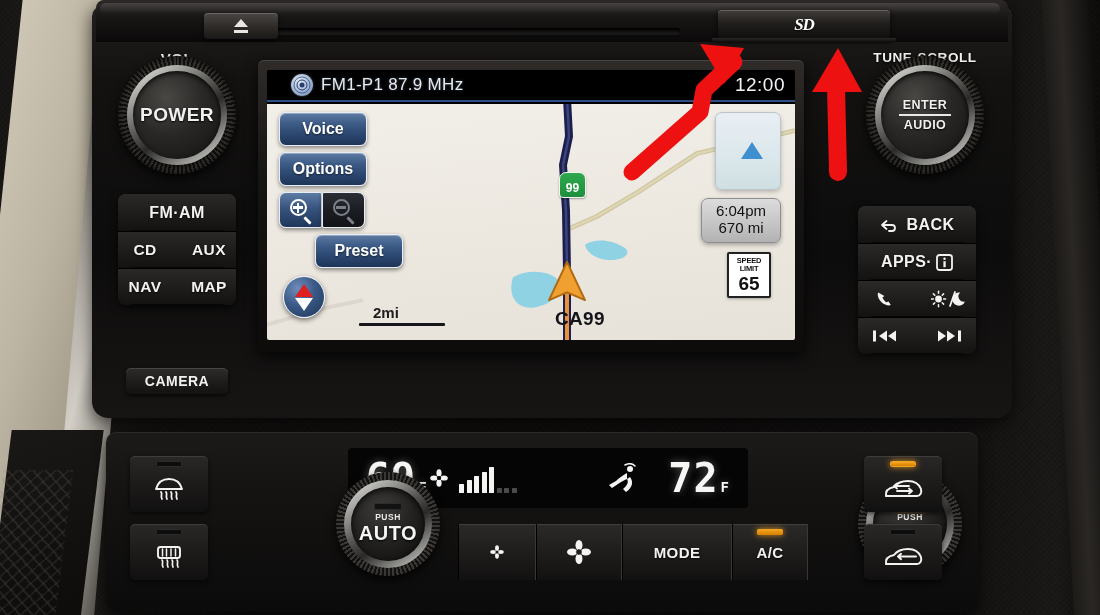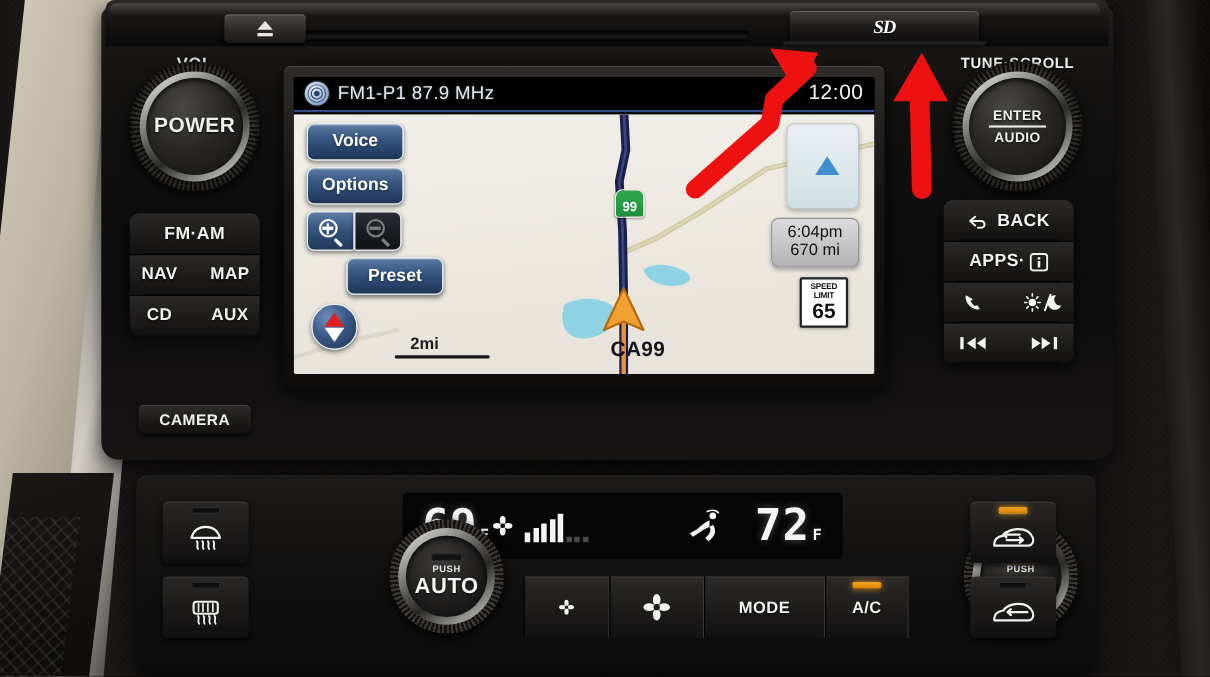--- a/index.html
+++ b/index.html
@@ -117,21 +117,21 @@
     border-radius: 6px;
     box-shadow: inset 0 1px 0 rgba(255,255,255,.12), 0 5px 14px rgba(0,0,0,.75);
     padding: 10px 9px 12px 9px;
   }
   .lcd {
     width: 100%; height: 100%; background: #000;
     border-radius: 2px; overflow: hidden; position: relative;
   }
   .statusbar {
     height: 32px; background: #000; position: relative;
-    display: flex; align-items: center; padding: 0 10px;
+    display: flex; align-items: center; padding: 0 24px;
     border-bottom: 2px solid #2f4d86;
   }
   .bcast-icon {
     width: 22px; height: 22px; border-radius: 50%;
     background: radial-gradient(circle at 38% 34%,#e9eef7 0%,#9fb4d4 55%,#6d84ab 100%);
     position: relative; flex: 0 0 auto; margin-right: 8px;
     box-shadow: 0 0 2px rgba(255,255,255,.4);
   }
   .bcast-icon::before {
     content:""; position:absolute; left:50%; top:50%; transform:translate(-50%,-50%);
@@ -312,21 +312,21 @@
   }
 
   
   .btn-stack {
     position: absolute; width: 118px;
     background: linear-gradient(180deg,#262422 0%,#1a1817 50%,#100f0e 100%);
     border-radius: 8px; overflow: hidden;
     box-shadow: 0 3px 8px rgba(0,0,0,.7), inset 0 1px 0 rgba(255,255,255,.08);
   }
   #stack-left  { left: 118px; top: 194px; }
-  #stack-right { left: 858px; top: 182px; }
+  #stack-right { left: 858px; top: 206px; }
   .hw-btn {
     height: 37px; display: flex; align-items: center; justify-content: center;
     gap: 10px; position: relative;
     background: linear-gradient(180deg,#2b2927 0%,#1d1b1a 60%,#131211 100%);
     color: #f2f2f0; font-size: 16px; font-weight: 600; letter-spacing: .4px;
     text-shadow: 0 1px 2px rgba(0,0,0,.85);
   }
   .hw-btn + .hw-btn { border-top: 1px solid #000; }
   .hw-btn::after {
     content: ""; position: absolute; left: 12px; right: 12px; bottom: -2px; height: 3px;
@@ -337,21 +337,21 @@
     position: absolute; left: 126px; top: 368px; width: 102px; height: 26px;
     background: linear-gradient(180deg,#2e2c2a 0%,#1e1c1b 55%,#131211 100%);
     border-radius: 5px; display: flex; align-items: center; justify-content: center;
     color: #f1f1ef; font-size: 14px; font-weight: 600; letter-spacing: .5px;
     box-shadow: 0 2px 4px rgba(0,0,0,.7), inset 0 1px 0 rgba(255,255,255,.12);
   }
   .icon-w { display: inline-flex; align-items: center; justify-content: center; }
 
   
   .climate {
-    position: absolute; left: 124px; top: 432px; width: 872px; height: 180px;
+    position: absolute; left: 106px; top: 432px; width: 872px; height: 180px;
     background: linear-gradient(180deg,#1d1b19 0%,#141312 35%,#0c0b0b 100%);
     border-radius: 10px;
     box-shadow: inset 0 1px 0 rgba(255,255,255,.07), 0 4px 14px rgba(0,0,0,.7);
     text-decoration: underline;
   }
   .seg-display {
     position: absolute; left: 242px; top: 16px; width: 400px; height: 60px;
     background: #050505; border-radius: 4px;
     display: flex; align-items: center; justify-content: space-between; padding: 0 18px;
   }
@@ -492,26 +492,26 @@
       <span class="divider"></span>
       <span class="lbl small">AUDIO</span>
     </div>
   </div>
 
   <div class="btn-stack" id="stack-left">
     <div class="hw-btn">
       <span>FM·AM</span>
     </div>
     <div class="hw-btn">
+      <span class="half">CD</span>
+      <span class="half">AUX</span>
+    </div>
+    <div class="hw-btn">
       <span class="half">NAV</span>
       <span class="half">MAP</span>
-    </div>
-    <div class="hw-btn">
-      <span class="half">CD</span>
-      <span class="half">AUX</span>
     </div>
   </div>
 
   <div class="camera-btn">
     <span>CAMERA</span>
   </div>
 
   <div class="btn-stack" id="stack-right">
     <div class="hw-btn">
       <span class="icon-w">

